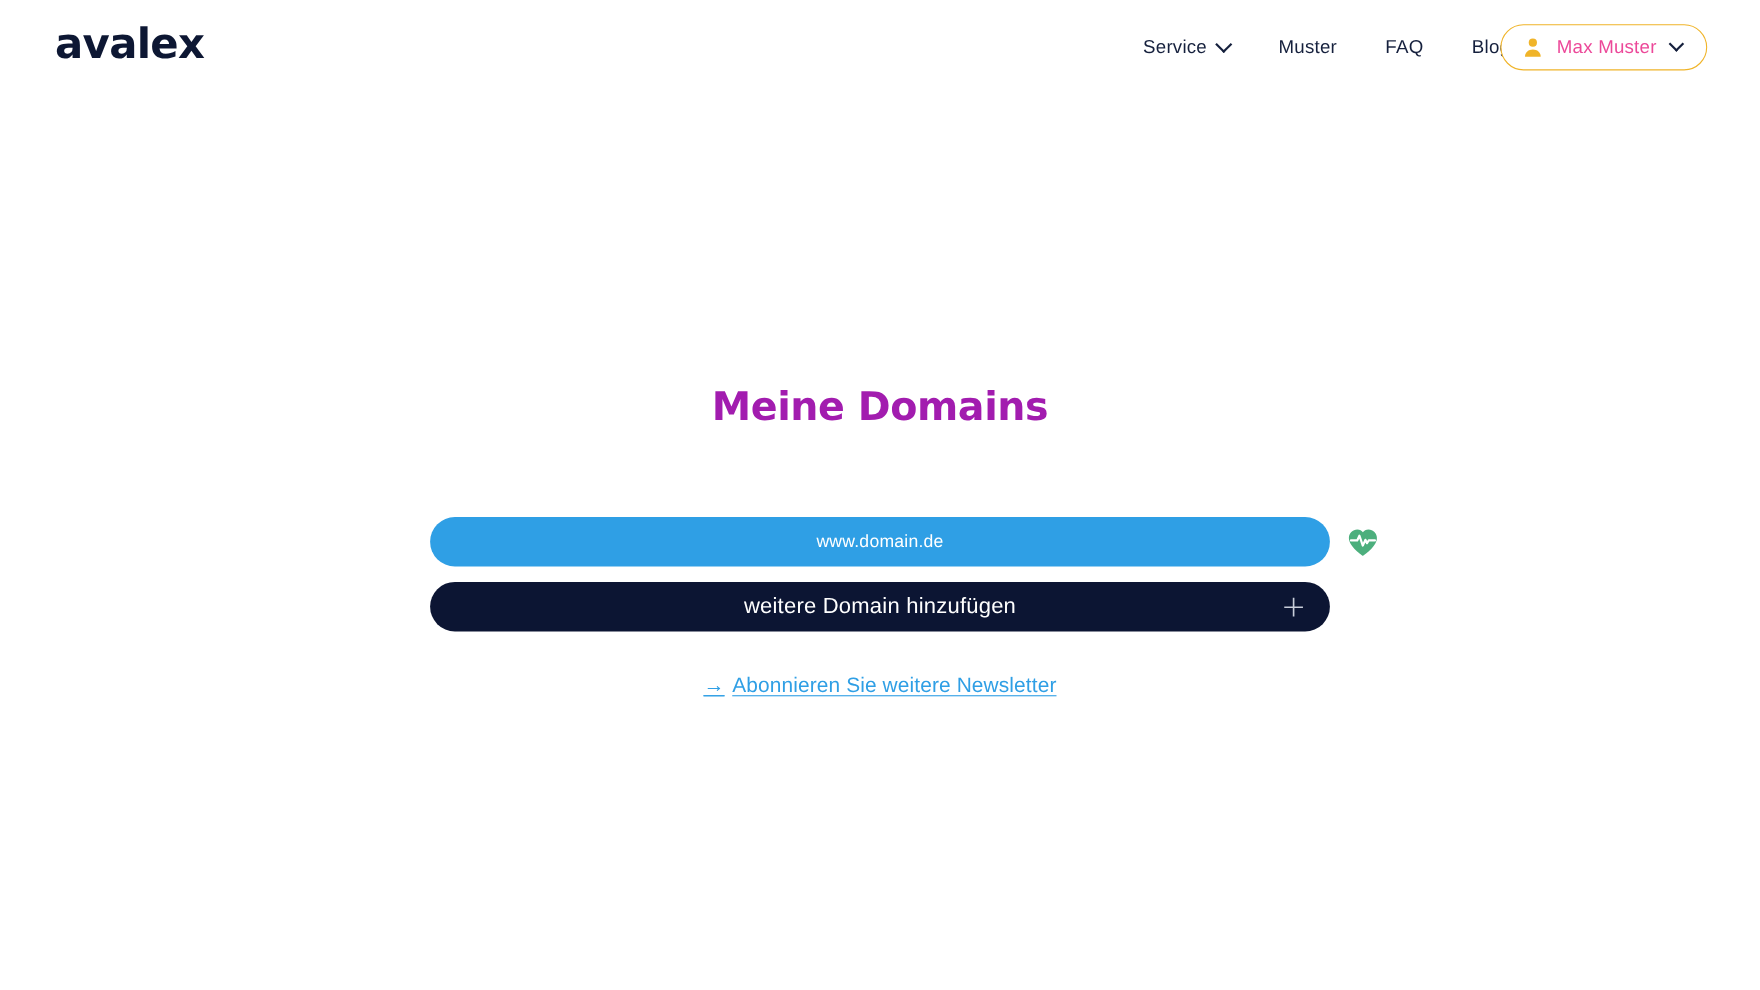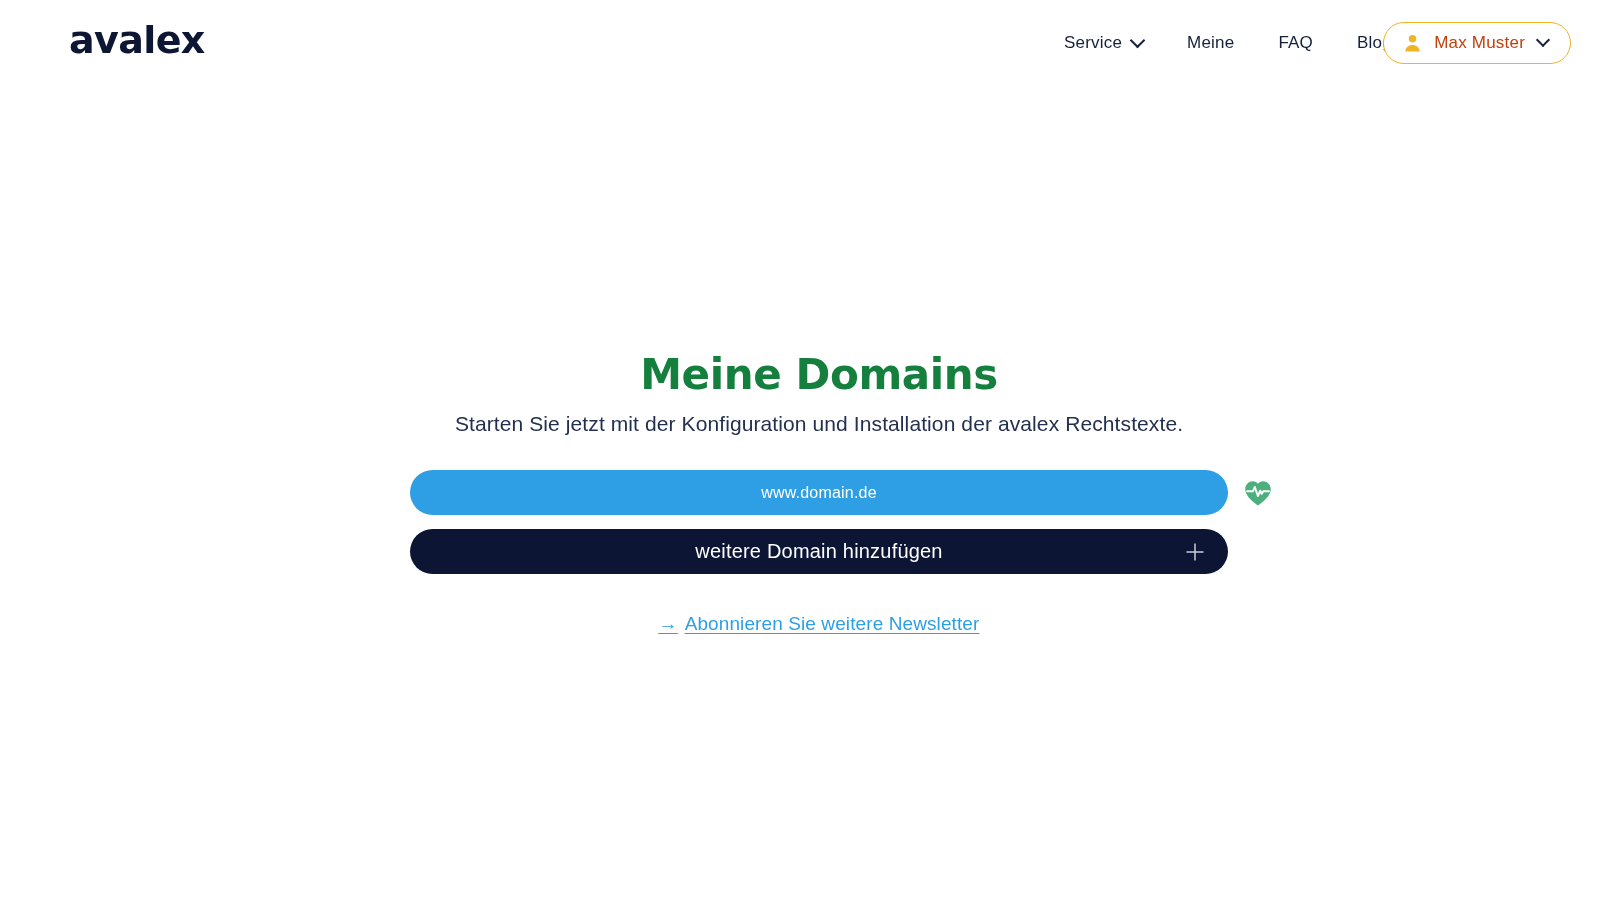--- a/index.html
+++ b/index.html
@@ -12,21 +12,20 @@
     font-family: "Liberation Sans", "DejaVu Sans", sans-serif;
     color: #0d1733;
     overflow: hidden;
   }
 
   .page {
     position: relative;
     width: 1440px;
     height: 900px;
     background: #ffffff;
-    margin-left: 19px;
   }
 
   
   .top-hairline {
     position: absolute;
     top: 3px; left: 0;
     width: 1600px;
     height: 1px;
     background: #f1f2f4;
   }
@@ -107,21 +106,21 @@
 
   .user-glyph {
     width: 17px;
     height: 18px;
     display: block;
     flex: 0 0 auto;
   }
 
   .account-name {
     font-size: 17px;
-    color: #c2410c;
+    color: #ec4899;
     letter-spacing: 0.2px;
     white-space: nowrap;
   }
 
   .chev-sm {
     display: inline-block;
     width: 10px;
     height: 10px;
     border-right: 2.2px solid #15203d;
     border-bottom: 2.2px solid #15203d;
@@ -138,24 +137,24 @@
     flex-direction: column;
     align-items: center;
   }
 
   .page-title {
     position: absolute;
     top: 350px;
     left: 0;
     width: 1600px;
     text-align: center;
-    font-size: 42px;
+    font-size: 36px;
     font-weight: 700;
     letter-spacing: -0.4px;
-    color: #15803d;
+    color: #a21caf;
     font-family: "DejaVu Sans", "Liberation Sans", sans-serif;
   }
 
   .page-subtitle {
     position: absolute;
     top: 412px;
     left: 0;
     width: 1600px;
     text-align: center;
     font-size: 21px;
@@ -269,21 +268,21 @@
     <div class="brand">avalex</div>
 
     <nav class="main-nav">
 
       <a class="nav-item">
         <span>Service</span>
         <span class="chev"></span>
       </a>
 
       <a class="nav-item">
-        <span>Meine</span>
+        <span>Muster</span>
       </a>
 
       <a class="nav-item">
         <span>FAQ</span>
       </a>
 
       <a class="nav-item">
         <span>Blog</span>
       </a>
 
@@ -301,21 +300,20 @@
       <span class="account-name">Max Muster</span>
       <span class="chev-sm"></span>
     </div>
 
   </header>
 
   <main class="main-wrap">
 
     <h1 class="page-title">Meine Domains</h1>
 
-    <p class="page-subtitle">Starten Sie jetzt mit der Konfiguration und Installation der avalex Rechtstexte.</p>
 
     <div class="domain-area">
 
       <div class="domain-row">
         <button class="domain-button">www.domain.de</button>
         <svg class="health-icon" viewBox="0 0 32 32" aria-hidden="true">
           <path d="M16 29.2S2.4 20.6 2.4 11.9C2.4 7.1 6.1 3.5 10.6 3.5c2.4 0 4.4 1.1 5.4 2.7 1-1.6 3-2.7 5.4-2.7 4.5 0 8.2 3.6 8.2 8.4 0 8.7-13.6 17.3-13.6 17.3z" fill="#4caf7d"></path>
           <path d="M4.4 14.2h6.1l2.1-4.6 3.3 9.6 2.5-5.6 1.6 3.3 1.6-2.7h6.1" fill="none" stroke="#ffffff" stroke-width="2.1" stroke-linecap="round" stroke-linejoin="round"></path>
         </svg>
       </div>

